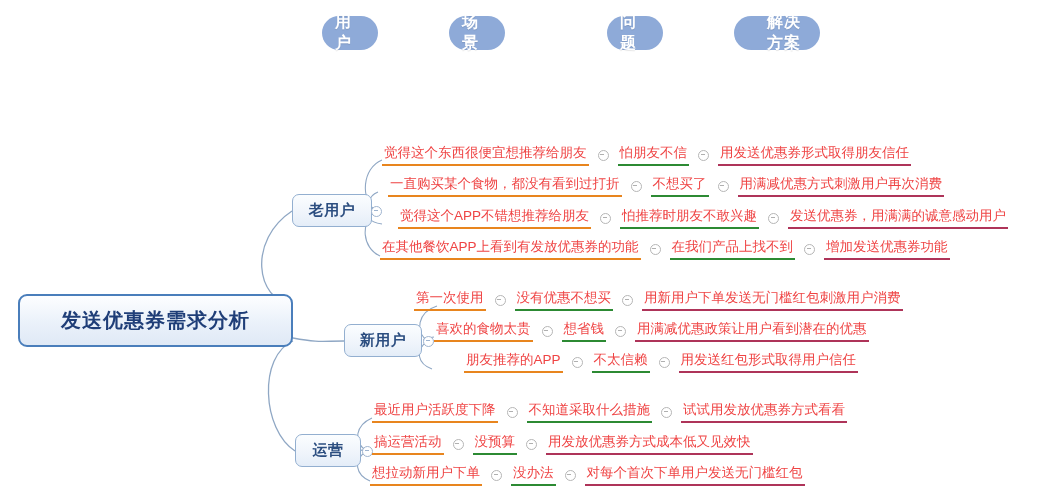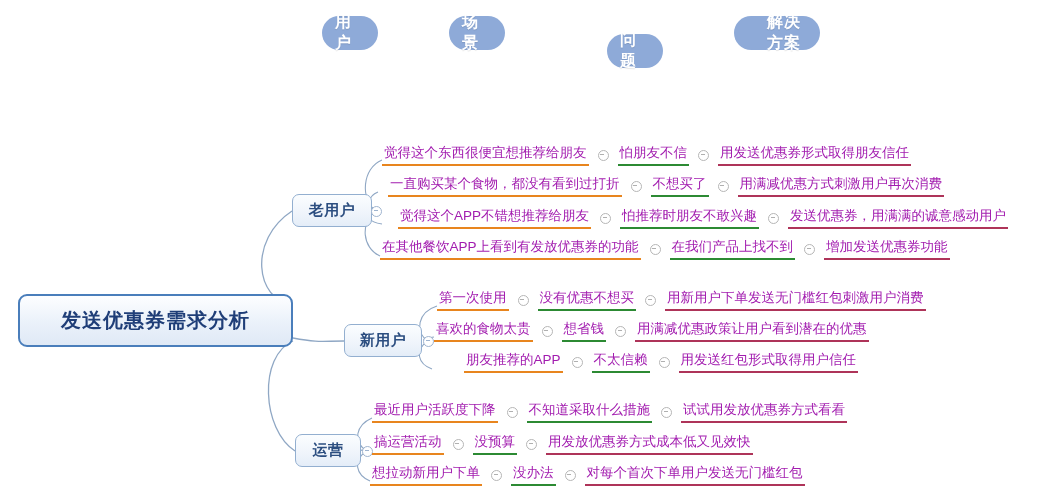--- a/index.html
+++ b/index.html
@@ -91,21 +91,21 @@
   .row {
     position: absolute;
     display: flex;
     align-items: flex-end;
     white-space: nowrap;
     height: 24px;
   }
   .seg {
     display: inline-block;
     font-size: 13.5px;
-    color: #a21caf;
+    color: #ef4444;
     line-height: 17px;
     padding: 0 2px 3px 2px;
     border-bottom: 2.5px solid transparent;
   }
   .seg.c1 { border-bottom-color: #E8851E; }
   .seg.c2 { border-bottom-color: #2C8A33; }
   .seg.c3 { border-bottom-color: #AE3459; }
 
   
   .toggle {
@@ -179,21 +179,21 @@
       <path d="M367,451 C352,460 356,475 370,481"></path>
     </g>
   </svg>
 
   <div class="chip" style="left:322px; top:16px; width:56px;">
     <span>用户</span>
   </div>
   <div class="chip" style="left:449px; top:16px; width:56px;">
     <span>场景</span>
   </div>
-  <div class="chip" style="left:607px; top:16px; width:56px;margin-top:18px;">
+  <div class="chip" style="left:607px; top:16px; width:56px;">
     <span>问题</span>
   </div>
   <div class="chip" style="left:734px; top:16px; width:86px;padding-left:33px;">
     <span>解决方案</span>
   </div>
 
   <div id="root-node">
     <span>发送优惠券需求分析</span>
   </div>
 
@@ -237,21 +237,21 @@
   </div>
 
   <div class="row" style="left:380px; top:236px;">
     <span class="seg c1">在其他餐饮APP上看到有发放优惠券的功能</span>
     <span class="toggle"></span>
     <span class="seg c2">在我们产品上找不到</span>
     <span class="toggle"></span>
     <span class="seg c3">增加发送优惠券功能</span>
   </div>
 
-  <div class="row" style="left:437px; top:287px;">
+  <div class="row" style="left:414px; top:287px;">
     <span class="seg c1">第一次使用</span>
     <span class="toggle"></span>
     <span class="seg c2">没有优惠不想买</span>
     <span class="toggle"></span>
     <span class="seg c3">用新用户下单发送无门槛红包刺激用户消费</span>
   </div>
 
   <div class="row" style="left:434px; top:318px;">
     <span class="seg c1">喜欢的食物太贵</span>
     <span class="toggle"></span>

